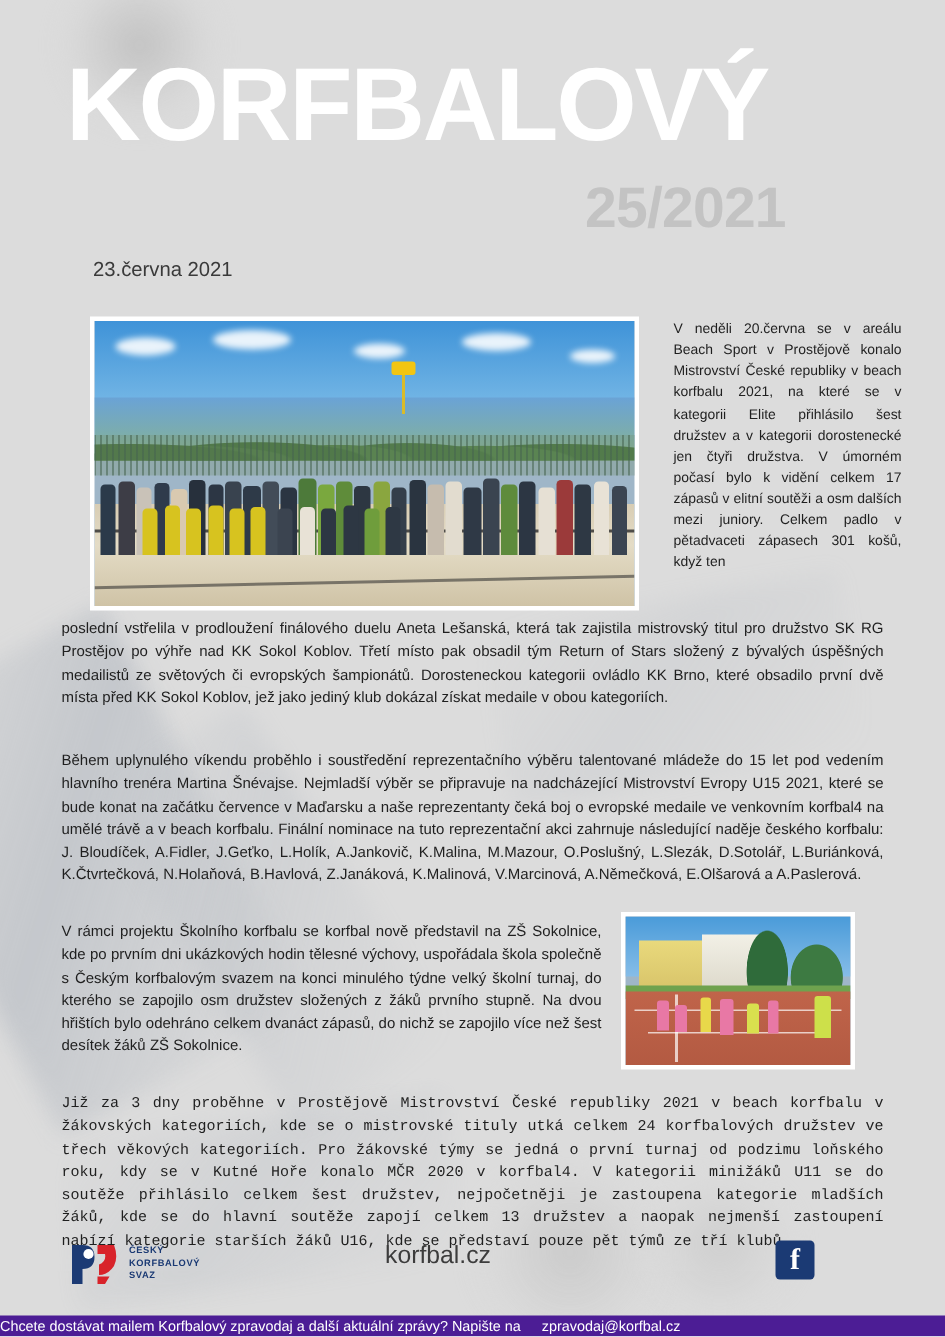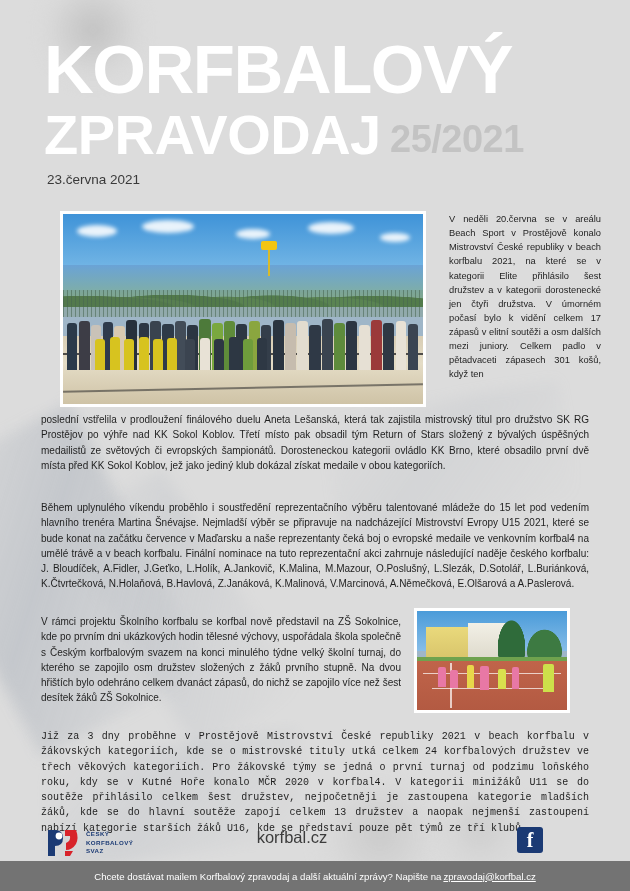--- a/index.html
+++ b/index.html
@@ -73,21 +73,21 @@
     left: 390px;
     top: 118px;
     font-size: 38px;
     font-weight: bold;
     color: #c3c3c3;
     letter-spacing: -0.5px;
     white-space: nowrap;
   }
   .mast-date {
     position: absolute;
-    left: 47px;
+    left: 62px;
     top: 172px;
     font-size: 13.5px;
     color: #3a3a3a;
     white-space: nowrap;
   }
 
   
   .photo {
     position: absolute;
     z-index: 2;
@@ -232,49 +232,47 @@
     color: #ffffff;
     font-size: 20px;
     font-weight: bold;
     font-family: "Liberation Serif", serif;
     display: flex; align-items: center; justify-content: center;
     line-height: 1;
   }
   .bluebar {
     position: absolute;
     left: 0; bottom: 0;
-    width: 630px; height: 30px;
-    background: #737373;
+    width: 630px; height: 14px;
+    background: #4c1d95;
     z-index: 6;
-    display: flex; align-items: center; justify-content: center;
+    display: flex; align-items: center; 
     color: #ffffff;
     font-size: 9.6px;
   }
   .bluebar .mailto {
     color: #ffffff;
-    text-decoration: underline;
-    margin-left: 2px;
+    margin-left: 14px;
   }
 </style>
 </head>
 <body>
 
 <div class="page">
 
   <div class="wm wm-1"></div>
   <div class="wm wm-2"></div>
   <div class="wm wm-3"></div>
   <div class="wm-streak wm-s1"></div>
   <div class="wm-streak wm-s2"></div>
   <div class="wm-streak wm-s3"></div>
   <div class="wm-streak wm-s4"></div>
 
   <div class="masthead">
     <div class="mast-title">KORFBALOVÝ</div>
-    <div class="mast-sub">ZPRAVODAJ</div>
     <div class="mast-issue">25/2021</div>
     <div class="mast-date">23.června 2021</div>
   </div>
 
   <div class="photo photo-main">
     <div class="sky"></div>
     <div class="cloud" style="left:4%;  top:6%;  width:40px; height:12px;"></div>
     <div class="cloud" style="left:22%; top:3%;  width:52px; height:13px;"></div>
     <div class="cloud" style="left:48%; top:8%;  width:34px; height:10px;"></div>
     <div class="cloud" style="left:68%; top:4%;  width:46px; height:12px;"></div>

